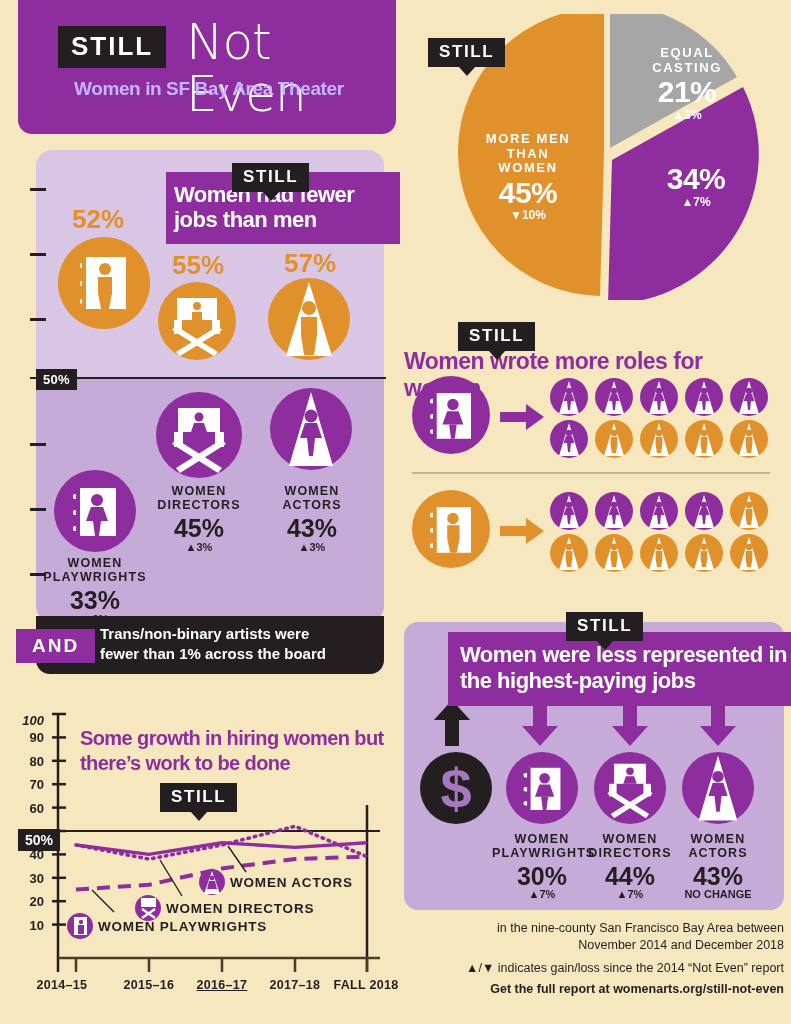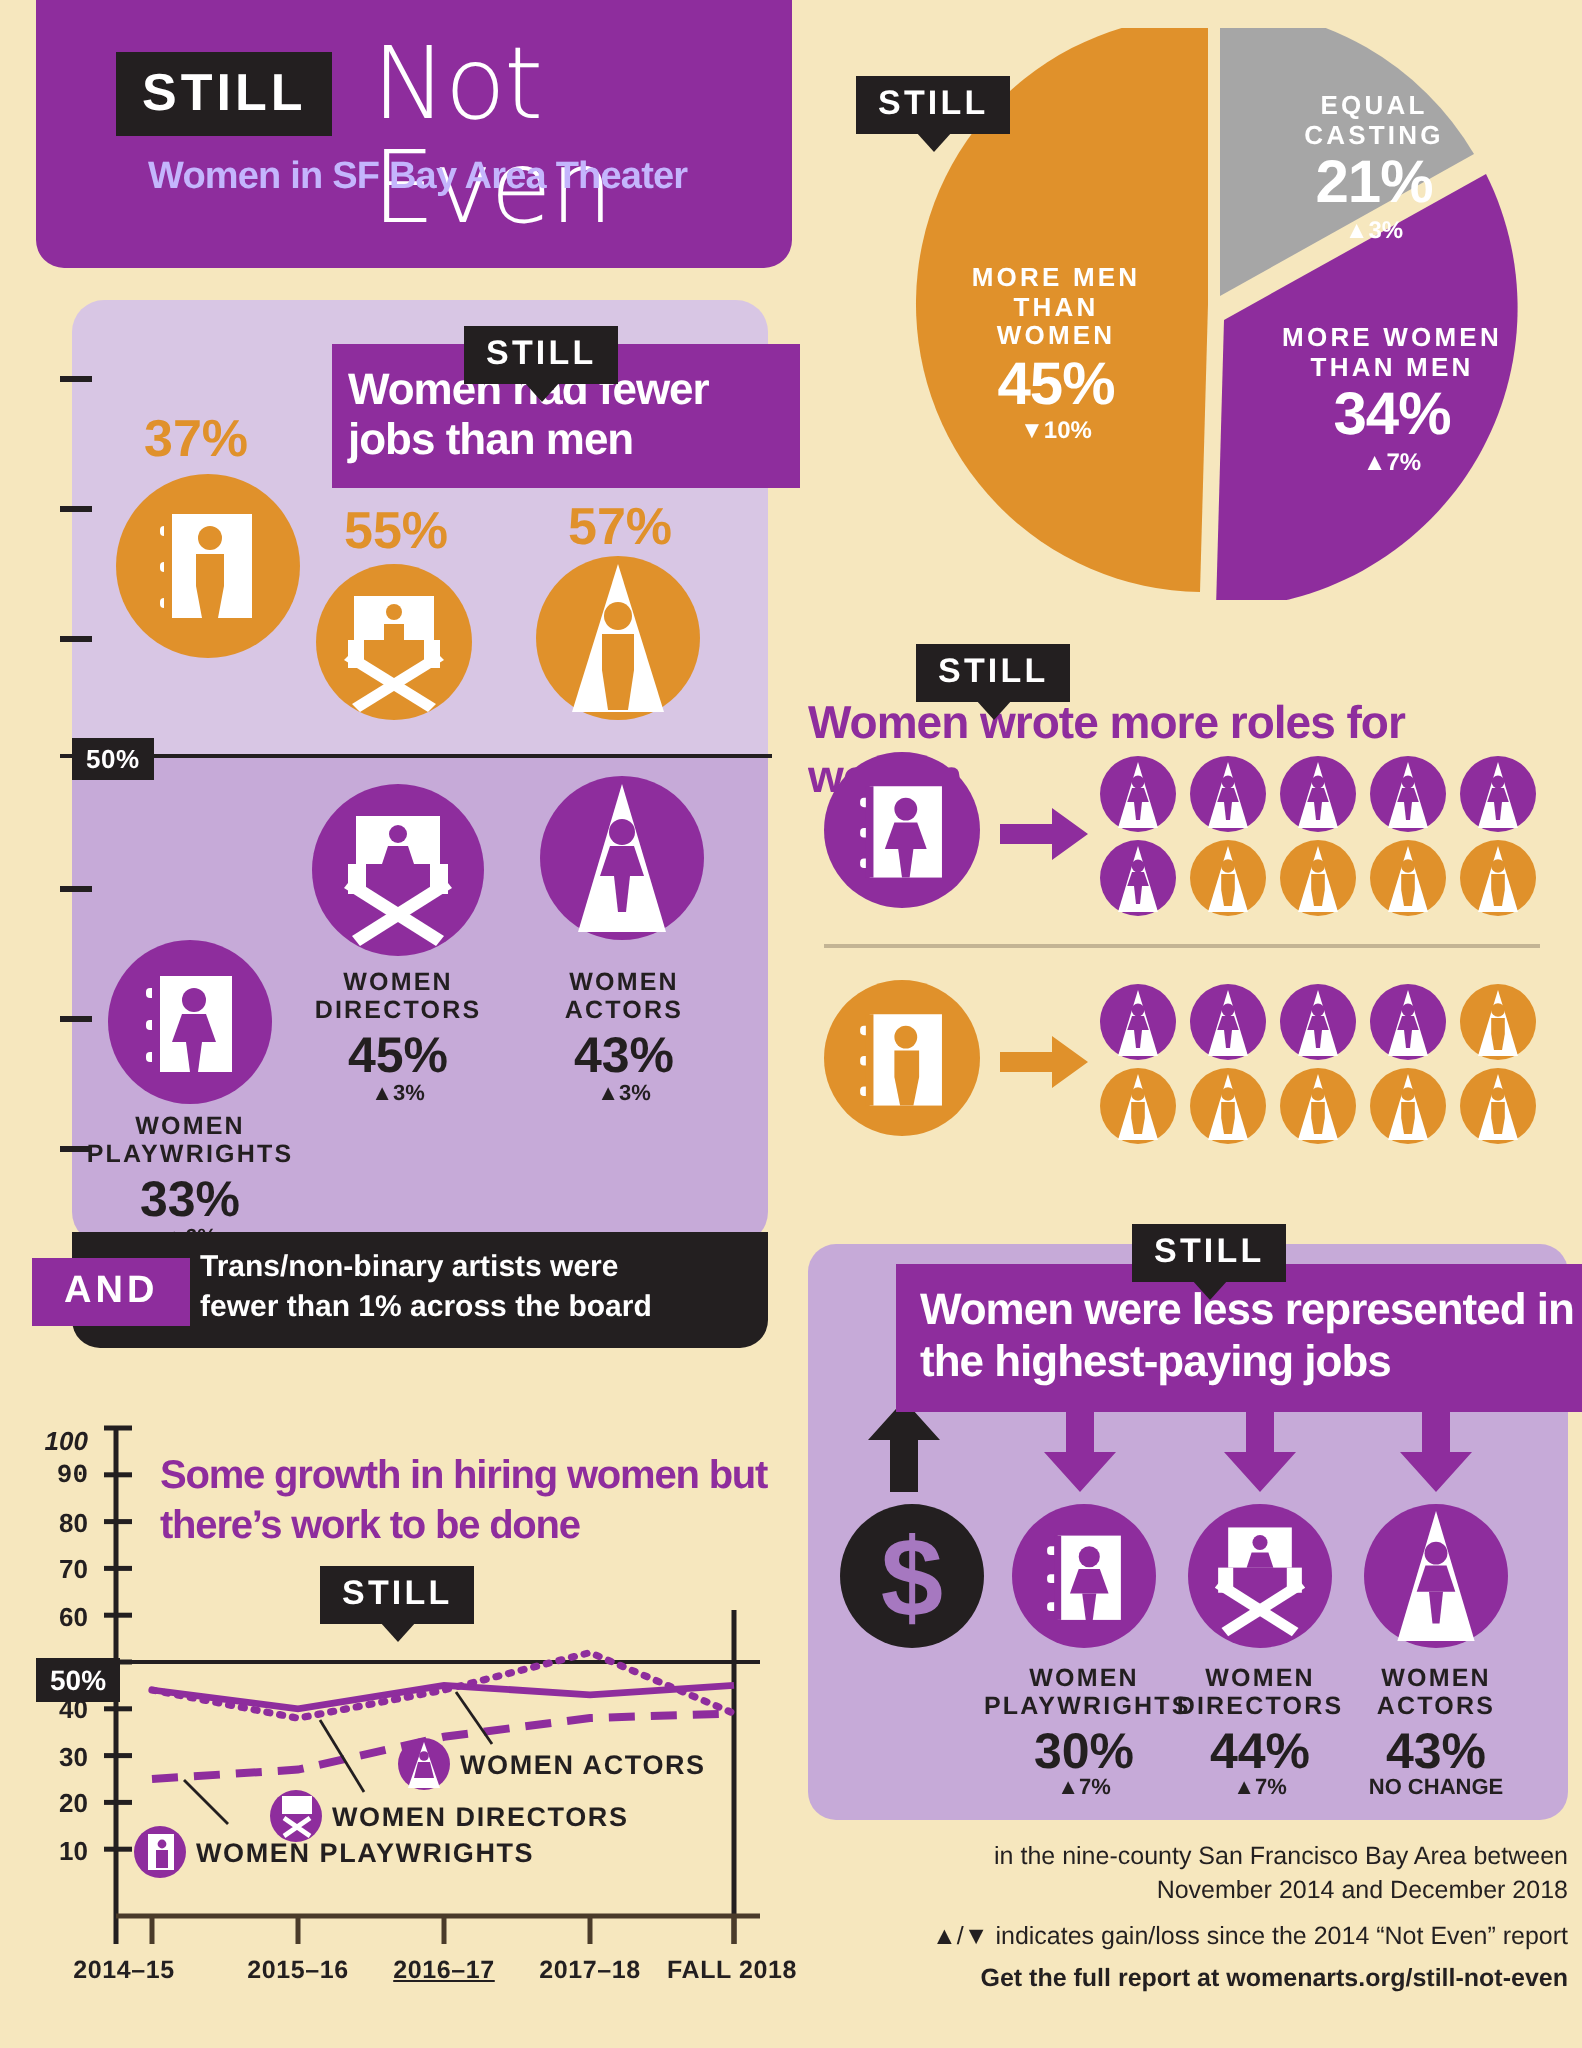--- a/index.html
+++ b/index.html
@@ -139,21 +139,20 @@
     <div class="delta">▼10%</div>
   </div>
 
   <div class="pie-lab" style="left:196px;top:32px;width:118px;">
     <div class="cap">EQUAL<br>CASTING</div>
     <div class="big">21%</div>
     <div class="delta">▲3%</div>
   </div>
 
   <div class="pie-lab" style="left:196px;top:148px;width:136px;">
-    <div class="cap">MORE WOMEN<br>THAN MEN</div>
     <div class="big">34%</div>
     <div class="delta">▲7%</div>
   </div>
 
 </div>
 <div class="still-badge abs" id="pie-still">STILL</div>
 
 <div class="abs" id="jobs">
   <div class="top"></div>
   <div class="bot"></div>
@@ -171,21 +170,21 @@
 <svg class="abs" style="left:58px;top:237px;" width="92" height="92" viewBox="0 0 92 92">
   <circle cx="46" cy="46" r="46" fill="#E0912B"></circle>
   <rect x="26" y="20" width="42" height="52" fill="#fff"></rect>
   <rect x="22" y="26" width="10" height="5" rx="2" fill="#fff"></rect>
   <rect x="22" y="44" width="10" height="5" rx="2" fill="#fff"></rect>
   <rect x="22" y="62" width="10" height="5" rx="2" fill="#fff"></rect>
   <rect x="24" y="20" width="4" height="52" fill="#E0912B"></rect>
   <circle cx="47" cy="32" r="6" fill="#E0912B"></circle>
   <path d="M40,40 h14 v16 l-3,16 h-8 l-3,-16 z" fill="#E0912B"></path>
 </svg>
-<div class="pct-top" style="left:72px;top:204px;">37%</div>
+<div class="pct-top" style="left:72px;top:204px;">52%</div>
 
 <svg class="abs" style="left:158px;top:282px;" width="78" height="78" viewBox="0 0 78 78">
   <circle cx="39" cy="39" r="39" fill="#E0912B"></circle>
   <rect x="19" y="16" width="40" height="22" fill="#fff"></rect>
   <circle cx="39" cy="24" r="4" fill="#E0912B"></circle>
   <path d="M34,30 h10 v8 h-10 z" fill="#E0912B"></path>
   <rect x="16" y="38" width="8" height="14" fill="#fff"></rect>
   <rect x="54" y="38" width="8" height="14" fill="#fff"></rect>
   <path d="M18,44 L60,70 L56,74 L14,48 z" fill="#fff"></path>
   <path d="M60,44 L18,70 L22,74 L64,48 z" fill="#fff"></path>
@@ -501,21 +500,21 @@
     <g>
       <circle cx="198" cy="182" r="13" fill="#8E2D9D"></circle>
       <path d="M198,171 L206,194 L190,194 z" fill="#fff"></path>
       <circle cx="198" cy="178" r="2.4" fill="#8E2D9D"></circle>
       <path d="M195,181 h6 l2,8 h-10 z" fill="#8E2D9D"></path>
     </g>
   </svg>
 
   
   <div class="ylab" style="left:0px;top:13px;font-style:italic;">100</div>
-  <div class="ylab" style="left:0px;top:30px;font-family:Liberation Mono, monospace;">90</div>
+  <div class="ylab" style="left:0px;top:30px;">90</div>
   <div class="ylab" style="left:0px;top:54px;">80</div>
   <div class="ylab" style="left:0px;top:77px;">70</div>
   <div class="ylab" style="left:0px;top:101px;">60</div>
   <div class="ylab" style="left:0px;top:147px;">40</div>
   <div class="ylab" style="left:0px;top:171px;">30</div>
   <div class="ylab" style="left:0px;top:194px;">20</div>
   <div class="ylab" style="left:0px;top:218px;">10</div>
 
   
   <div class="leg" style="left:84px;top:219px;">WOMEN PLAYWRIGHTS</div>

